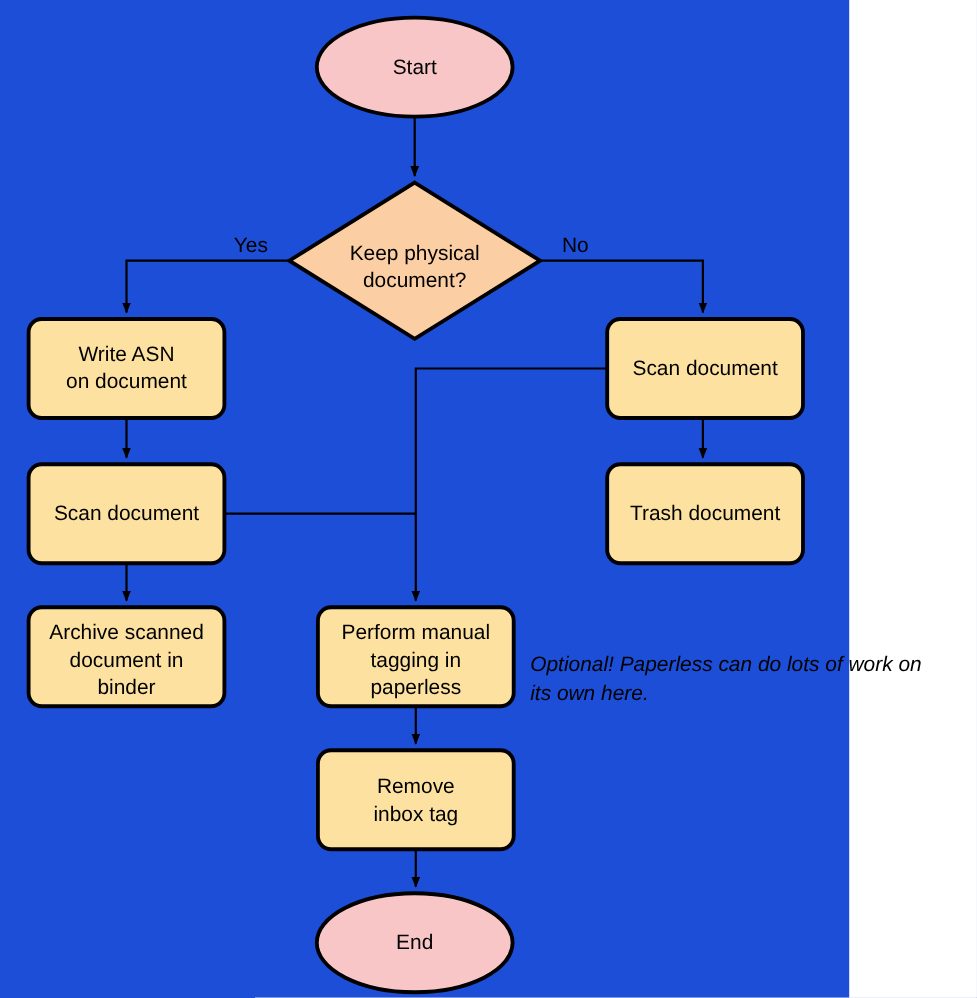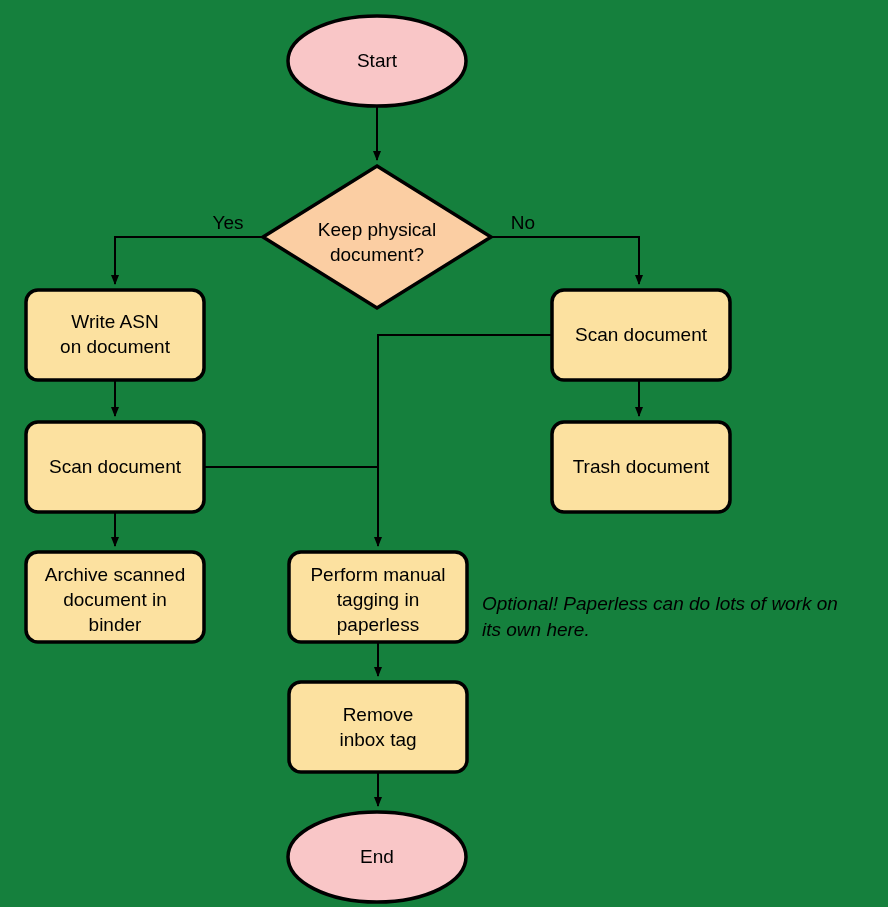--- a/index.html
+++ b/index.html
@@ -8,23 +8,23 @@
     background: #ffffff;
   }
   body {
     width: 888px;
     height: 907px;
     overflow: hidden;
     font-family: "Liberation Sans", sans-serif;
   }
   #flowchart-root {
     position: relative;
-    width: 888px;
+    width: 772px;
     height: 907px;
-    background: #15803d;
+    background: #1d4ed8;
   }
   #flow-svg {
     position: absolute;
     top: 0;
     left: 0;
     width: 888px;
     height: 907px;
   }
   .node-label {
     font-family: "Liberation Sans", sans-serif;

